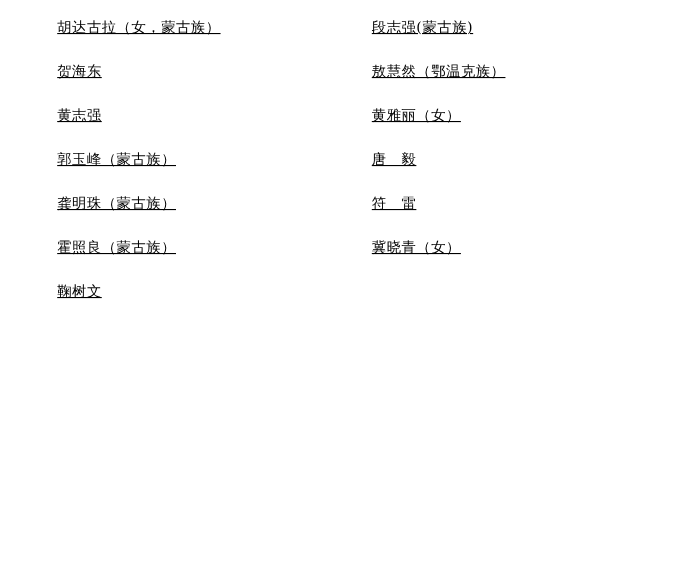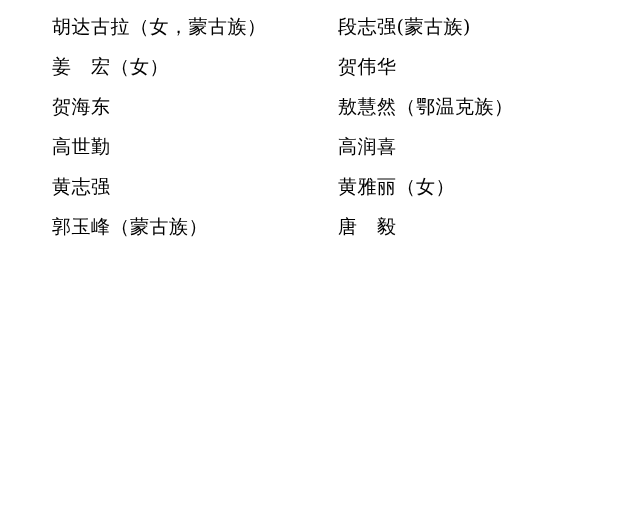--- a/index.html
+++ b/index.html
@@ -23,25 +23,26 @@
   }
   .name-table {
     width: 100%;
     border-collapse: collapse;
     table-layout: fixed;
   }
   .name-table td {
     padding: 0;
     vertical-align: middle;
     height: 40px;
-    font-size: 19px;
+    font-size: 13px;
     line-height: 40px;
     letter-spacing: 0.5px;
     white-space: nowrap;
     overflow: hidden;
+    text-decoration: underline;
   }
   .col-left {
     width: 330px;
     padding-left: 52px !important;
     box-sizing: border-box;
   }
   .col-right {
     width: 298px;
     padding-left: 8px !important;
     box-sizing: border-box;
@@ -51,34 +52,38 @@
 <body>
 
 <div class="page">
   <table class="name-table">
     <tbody>
       <tr>
         <td class="col-left">胡达古拉（女，蒙古族）</td>
         <td class="col-right">段志强(蒙古族)</td>
       </tr>
       <tr>
-        <td class="col-left">姜　宏（女）</td>
-        <td class="col-right">贺伟华</td>
-      </tr>
-      <tr>
         <td class="col-left">贺海东</td>
         <td class="col-right">敖慧然（鄂温克族）</td>
-      </tr>
-      <tr>
-        <td class="col-left">高世勤</td>
-        <td class="col-right">高润喜</td>
       </tr>
       <tr>
         <td class="col-left">黄志强</td>
         <td class="col-right">黄雅丽（女）</td>
       </tr>
       <tr>
         <td class="col-left">郭玉峰（蒙古族）</td>
         <td class="col-right">唐　毅</td>
       </tr>
+      <tr>
+        <td class="col-left">龚明珠（蒙古族）</td>
+        <td class="col-right">符　雷</td>
+      </tr>
+      <tr>
+        <td class="col-left">霍照良（蒙古族）</td>
+        <td class="col-right">冀晓青（女）</td>
+      </tr>
+      <tr>
+        <td class="col-left">鞠树文</td>
+        <td class="col-right"></td>
+      </tr>
     </tbody>
   </table>
 </div>
 
 </body></html>

